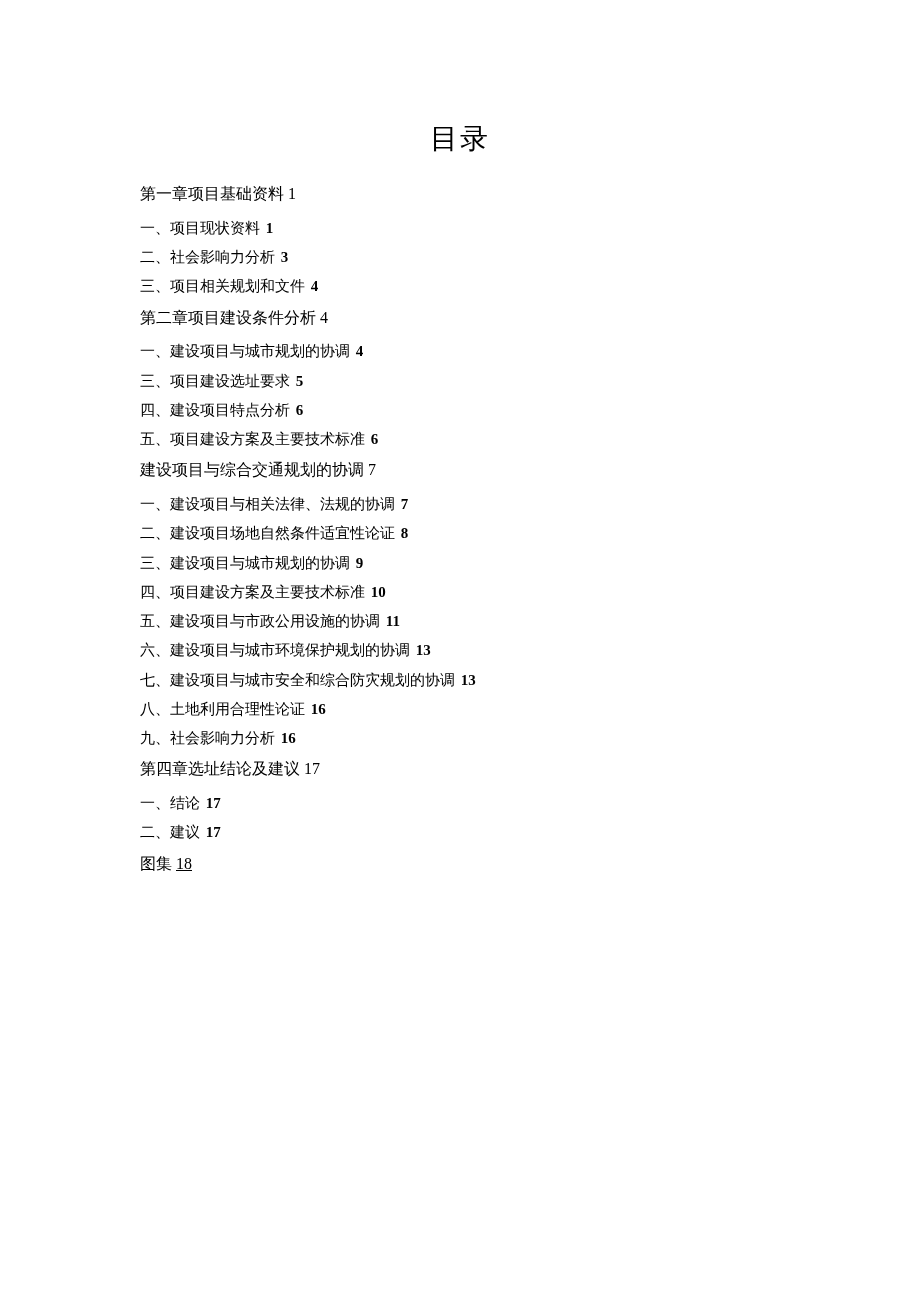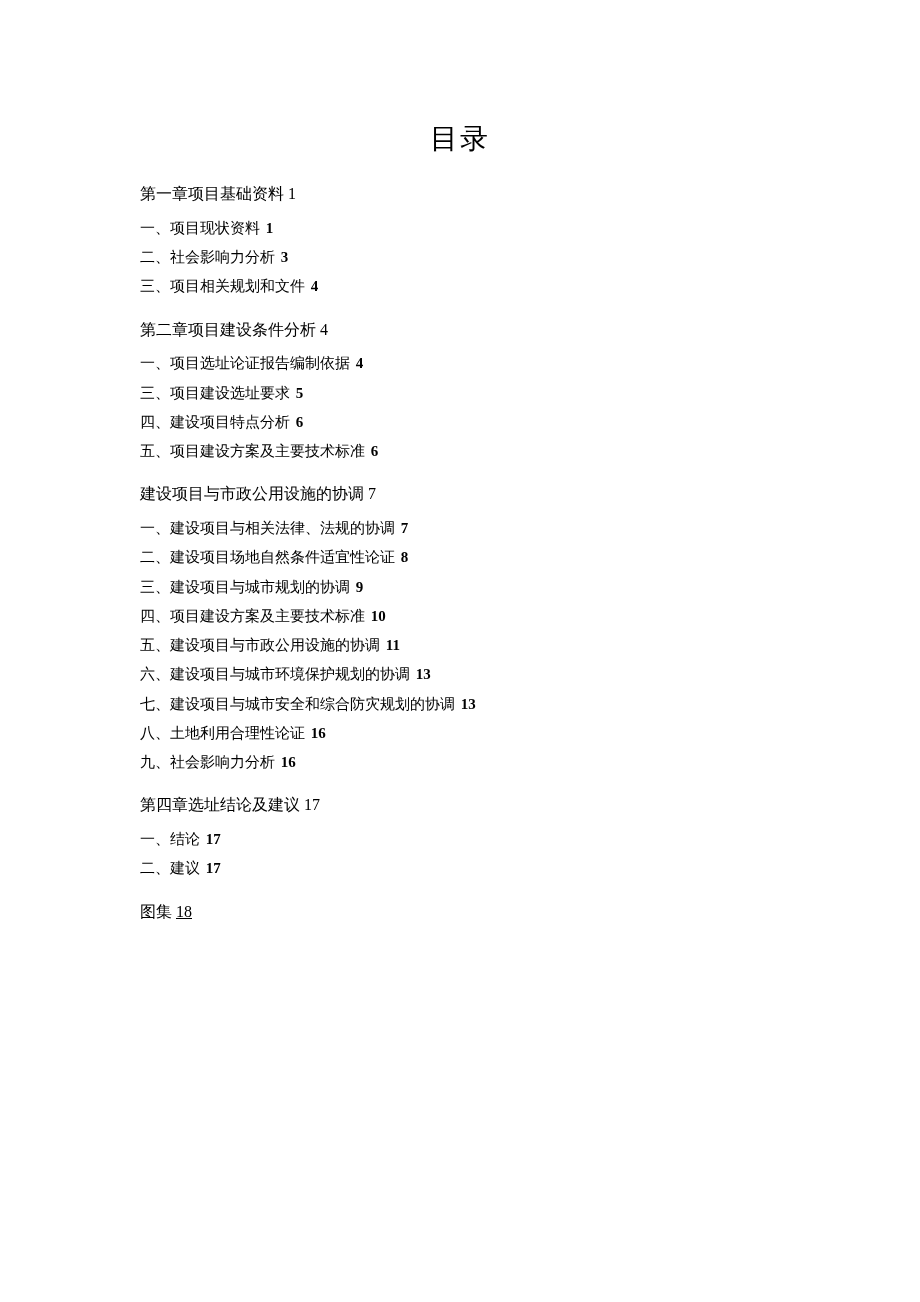--- a/index.html
+++ b/index.html
@@ -19,21 +19,21 @@
       text-align: center;
       font-size: 28px;
       font-weight: normal;
       margin-bottom: 22px;
       letter-spacing: 2px;
     }
     .chapter {
       font-size: 16px;
       line-height: 1.8;
       margin-bottom: 6px;
-      margin-top: 16px;
+      margin-top: 4px;
     }
     .sub-item {
       font-size: 15px;
       line-height: 1.75;
       margin-bottom: 3px;
     }
     .page-num {
       font-weight: bold;
       margin-left: 2px;
     }
@@ -62,38 +62,38 @@
 <div class="sub-item">
   <span>三、项目相关规划和文件</span>
   <span class="page-num">4</span>
 </div>
 
 <div class="chapter">
   <span>第二章项目建设条件分析</span>
   <span>4</span>
 </div>
 <div class="sub-item">
-  <span>一、项目选址论证报告编制依据</span>
+  <span>一、建设项目与城市规划的协调</span>
   <span class="page-num">4</span>
 </div>
 <div class="sub-item">
   <span>三、项目建设选址要求</span>
   <span class="page-num">5</span>
 </div>
 <div class="sub-item">
   <span>四、建设项目特点分析</span>
   <span class="page-num">6</span>
 </div>
 <div class="sub-item">
   <span>五、项目建设方案及主要技术标准</span>
   <span class="page-num">6</span>
 </div>
 
 <div class="chapter">
-  <span>建设项目与市政公用设施的协调</span>
+  <span>建设项目与综合交通规划的协调</span>
   <span>7</span>
 </div>
 <div class="sub-item">
   <span>一、建设项目与相关法律、法规的协调</span>
   <span class="page-num">7</span>
 </div>
 <div class="sub-item">
   <span>二、建设项目场地自然条件适宜性论证</span>
   <span class="page-num">8</span>
 </div>

